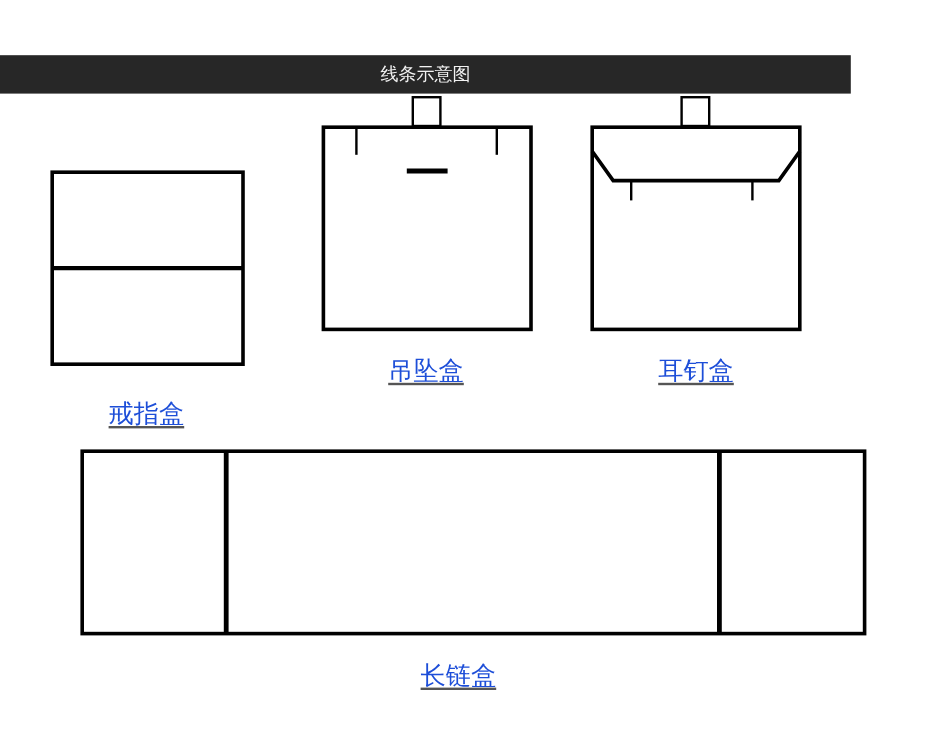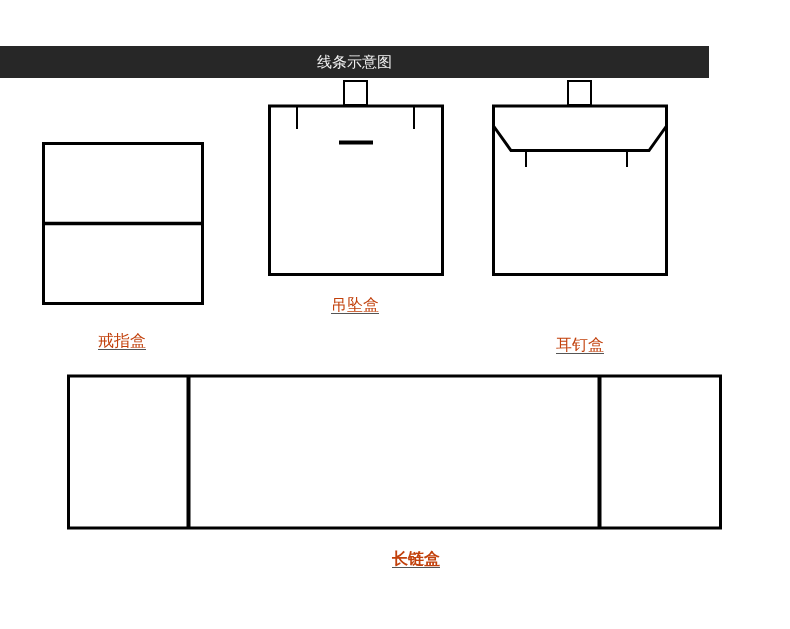--- a/index.html
+++ b/index.html
@@ -32,22 +32,22 @@
       letter-spacing: 0px;
       line-height: 32px;
     }
     svg.diagram {
       position: absolute;
       left: 0;
       top: 0;
     }
     .label {
       position: absolute;
-      font-size: 16px;
-      color: #c2410c;
+      font-size: 21px;
+      color: #1d4ed8;
       text-decoration: underline;
       text-decoration-color: #555;
       text-underline-offset: 3px;
       transform: translateX(-50%);
       white-space: nowrap;
     }
   </style>
 </head>
 <body>
 
@@ -80,14 +80,14 @@
 
   <g fill="none" stroke="#000">
     <rect x="68.5" y="376" width="652" height="152" stroke-width="3"></rect>
     <line x1="188.5" y1="376" x2="188.5" y2="528" stroke-width="4"></line>
     <line x1="599.5" y1="376" x2="599.5" y2="528" stroke-width="4"></line>
   </g>
 </svg>
 
 <span class="label" style="left:122px; top:331px;">戒指盒</span>
 <span class="label" style="left:355px; top:295px;">吊坠盒</span>
-<span class="label" style="left:580px; top:295px;margin-top:40px;">耳钉盒</span>
-<span class="label" style="left:416px; top:549px;font-weight:bold;">长链盒</span>
+<span class="label" style="left:580px; top:295px;">耳钉盒</span>
+<span class="label" style="left:382px; top:549px;">长链盒</span>
 
 </body></html>

